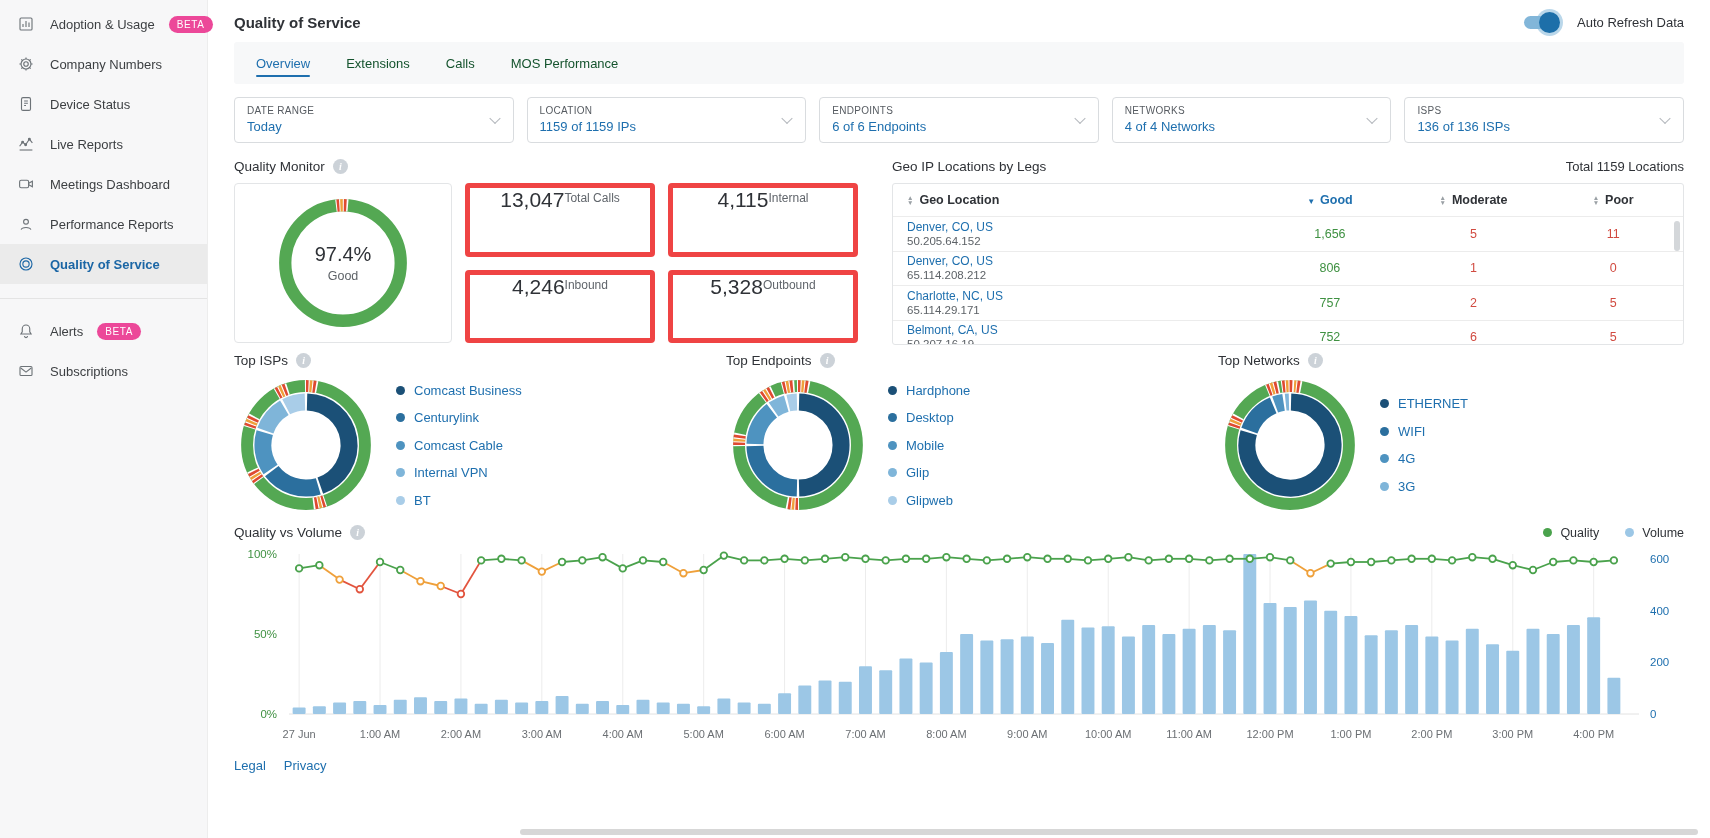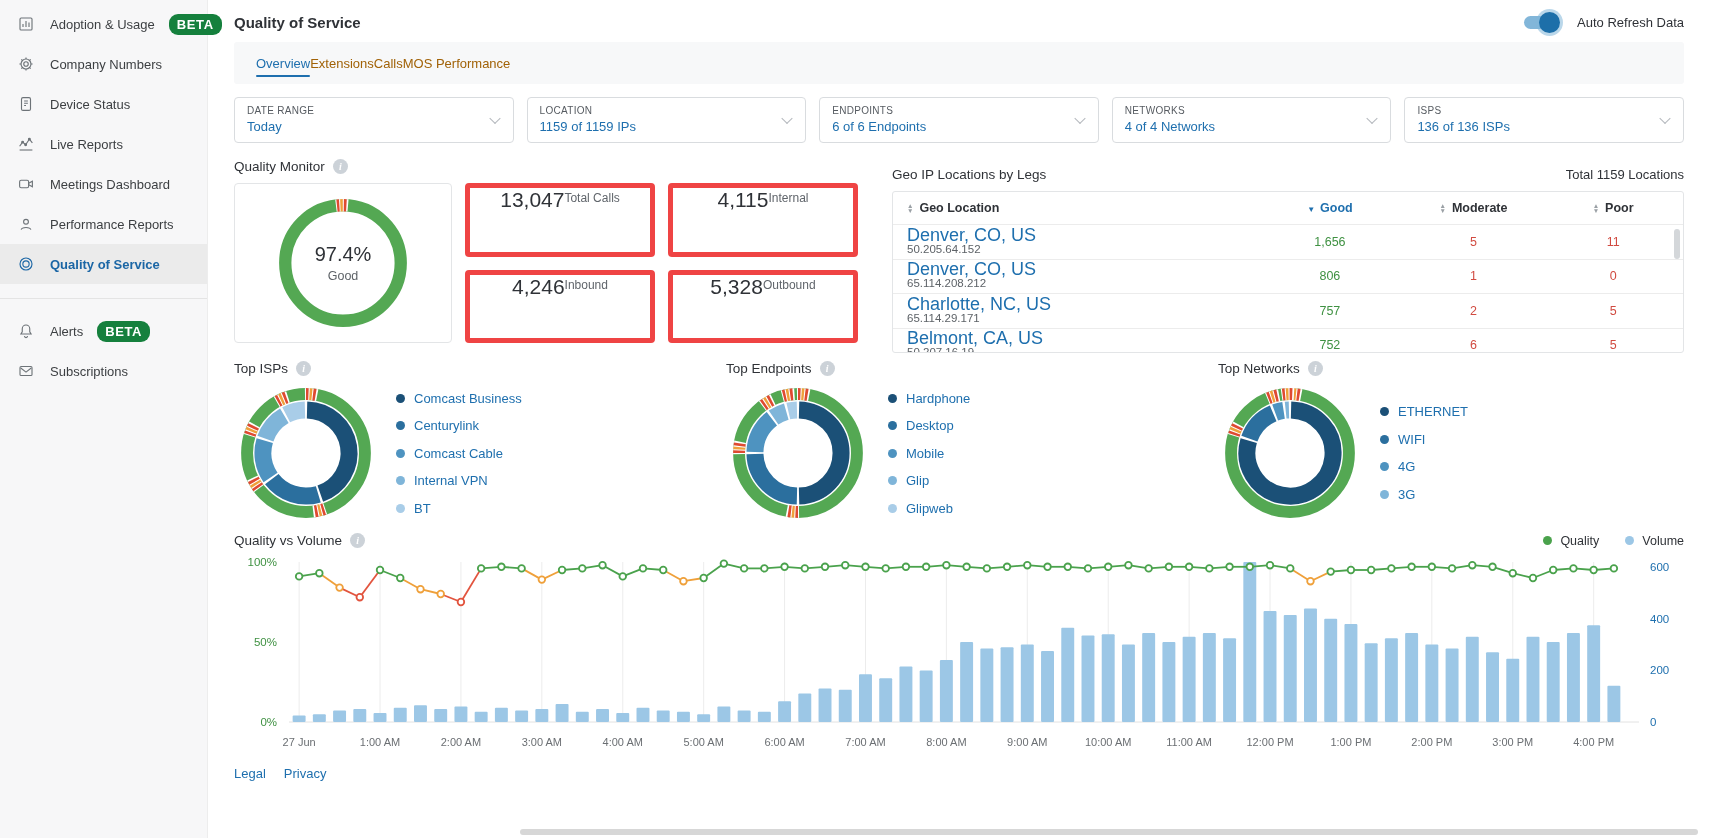--- a/index.html
+++ b/index.html
@@ -5,33 +5,33 @@
   *{box-sizing:border-box;margin:0;padding:0}
   html,body{width:1710px;height:838px;overflow:hidden;background:#fff;font-family:"Liberation Sans",sans-serif}
   body{position:relative;color:#2f3237}
 
   
   .sidebar{position:absolute;left:0;top:0;bottom:0;width:208px;background:#f7f7f8;border-right:1px solid #ededed;padding-top:4px}
   .nav-item{display:flex;align-items:center;gap:14px;height:40px;padding:0 16px;font-size:13px;color:#3c3f42;cursor:pointer;white-space:nowrap}
   .nav-item .nav-icon{width:20px;height:20px;display:flex;align-items:center;justify-content:center;color:#6d7378;flex:none}
   .nav-item.active{background:#ebebeb;color:#1b66a5;font-weight:bold}
   .nav-item.active .nav-icon{color:#1b66a5}
-  .beta-badge{background:#15803d;color:#fff;font-size:13px;font-weight:bold;letter-spacing:.6px;border-radius:9px;padding:3px 8px}
+  .beta-badge{background:#ec4899;color:#fff;font-size:10px;font-weight:normal;letter-spacing:.6px;border-radius:9px;padding:3px 8px}
   .sidebar-sep{height:1px;background:#e4e4e4;margin:14px 0 12px}
 
   
   .main{margin-left:208px;height:100%;position:relative}
   .topbar{display:flex;justify-content:space-between;align-items:center;padding:14px 26px 9px}
   .page-title{font-size:15px;font-weight:bold;color:#2f3237}
   .auto-refresh{display:flex;align-items:center;gap:20px;font-size:13px;color:#2f3237}
   .toggle{width:33px;height:13px;background:#82b6d9;border-radius:7px;position:relative;display:inline-block;cursor:pointer}
   .toggle .knob{position:absolute;right:-3px;top:-4px;width:21px;height:21px;border-radius:50%;background:#1d6fa9;box-shadow:0 0 0 3px rgba(130,182,217,.55)}
 
-  .tabs{margin:2px 26px 0;background:#f7f8f9;border-radius:3px;height:42px;display:flex;align-items:flex-end;padding:0 22px}
-  .tab{font-size:13px;color:#a16207;cursor:pointer;height:100%;display:flex;align-items:center;position:relative}
+  .tabs{margin:2px 26px 0;background:#f7f8f9;border-radius:3px;height:42px;display:flex;align-items:flex-end;gap:36px;padding:0 22px}
+  .tab{font-size:13px;color:#14532d;cursor:pointer;height:100%;display:flex;align-items:center;position:relative}
   .tab.active{color:#1e6fae}
   .tab.active::after{content:"";position:absolute;left:0;right:0;bottom:7px;height:2px;background:#1e6fae;border-radius:1px}
 
   .filters{display:flex;gap:13px;padding:13px 26px 8px}
   .filter{flex:1;border:1px solid #d9dcdf;border-radius:4px;background:#fff;padding:7px 12px 8px;position:relative;cursor:pointer}
   .flabel{font-size:10px;font-weight:normal;color:#565b61;letter-spacing:.3px}
   .fvalue{font-size:13px;color:#1e6fae;margin-top:3px}
   .chev{position:absolute;right:14px;top:50%;width:8px;height:8px;border-right:1.5px solid #b4b8bd;border-bottom:1.5px solid #b4b8bd;transform:translateY(-70%) rotate(45deg)}
 
   .sec-head{display:flex;align-items:center;gap:8px;font-size:13.5px;color:#2f3237;margin:8px 0 9px}
@@ -45,33 +45,33 @@
   .donut-card svg{width:142px;height:142px}
   .qm-center{position:absolute;left:0;right:0;top:50%;transform:translateY(-50%);text-align:center;pointer-events:none}
   .pct{font-size:20px;color:#2f3237}
   .plabel{font-size:12.5px;color:#5d6267;margin-top:3px}
   .stat-grid{display:grid;grid-template-columns:190px 190px;grid-auto-rows:73.5px;gap:13px}
   .stat-card{border:5px solid #ef4444;border-radius:4px;display:flex;align-items:flex-start;justify-content:center}
   .stat-value{font-size:21px;color:#2f3237}
   .stat-label{font-size:12px;color:#60656b;margin-top:3px}
 
   .geo{flex:1;min-width:0}
-  .geo-head{display:flex;justify-content:space-between;align-items:center;margin:16px 0 9px}
+  .geo-head{display:flex;justify-content:space-between;align-items:center;margin:8px 0 9px}
   .geo-title{font-size:13.5px;color:#2f3237}
   .geo-total{font-size:13px;color:#2f3237}
   .geo-table{border:1px solid #e3e5e7;border-radius:3px;height:162px;overflow:hidden;position:relative}
   .g-row{display:grid;grid-template-columns:45% 19% 18% 18%;align-items:center;height:34px;border-bottom:1px solid #ececec;padding-left:14px}
   .g-row.head{height:33px;font-weight:bold;font-size:12.5px;color:#2f3237}
   .g-row.body{height:34.5px}
   .cell-c{text-align:center;font-size:12.5px}
   .sort{display:inline-flex;flex-direction:column;font-size:6.5px;line-height:4.5px;color:#9aa0a5;margin-right:6px;vertical-align:middle;cursor:pointer}
   .sort-down{font-size:8px;color:#1e6fae;margin-right:5px}
   .th-good{color:#1e6fae;cursor:pointer}
   .th{cursor:pointer}
-  .loc-link{font-size:18px;color:#1e6fae;cursor:pointer;line-height:14px}
+  .loc-link{font-size:12px;color:#1e6fae;cursor:pointer;line-height:14px}
   .loc-ip{font-size:11.5px;color:#5d6267;line-height:14px}
   .num-good{color:#3f9142}
   .num-bad{color:#d14b41}
   .vscroll{position:absolute;right:3px;top:37px;width:6px;height:30px;border-radius:3px;background:#d4d7da;cursor:pointer}
 
   
   .row2{display:flex;gap:26px;padding:0 26px}
   .top-card{flex:1;min-width:0}
   .tc-body{display:flex;align-items:center;gap:22px;padding-left:4px}
   .tc-body svg{width:136px;height:136px;flex:none}

